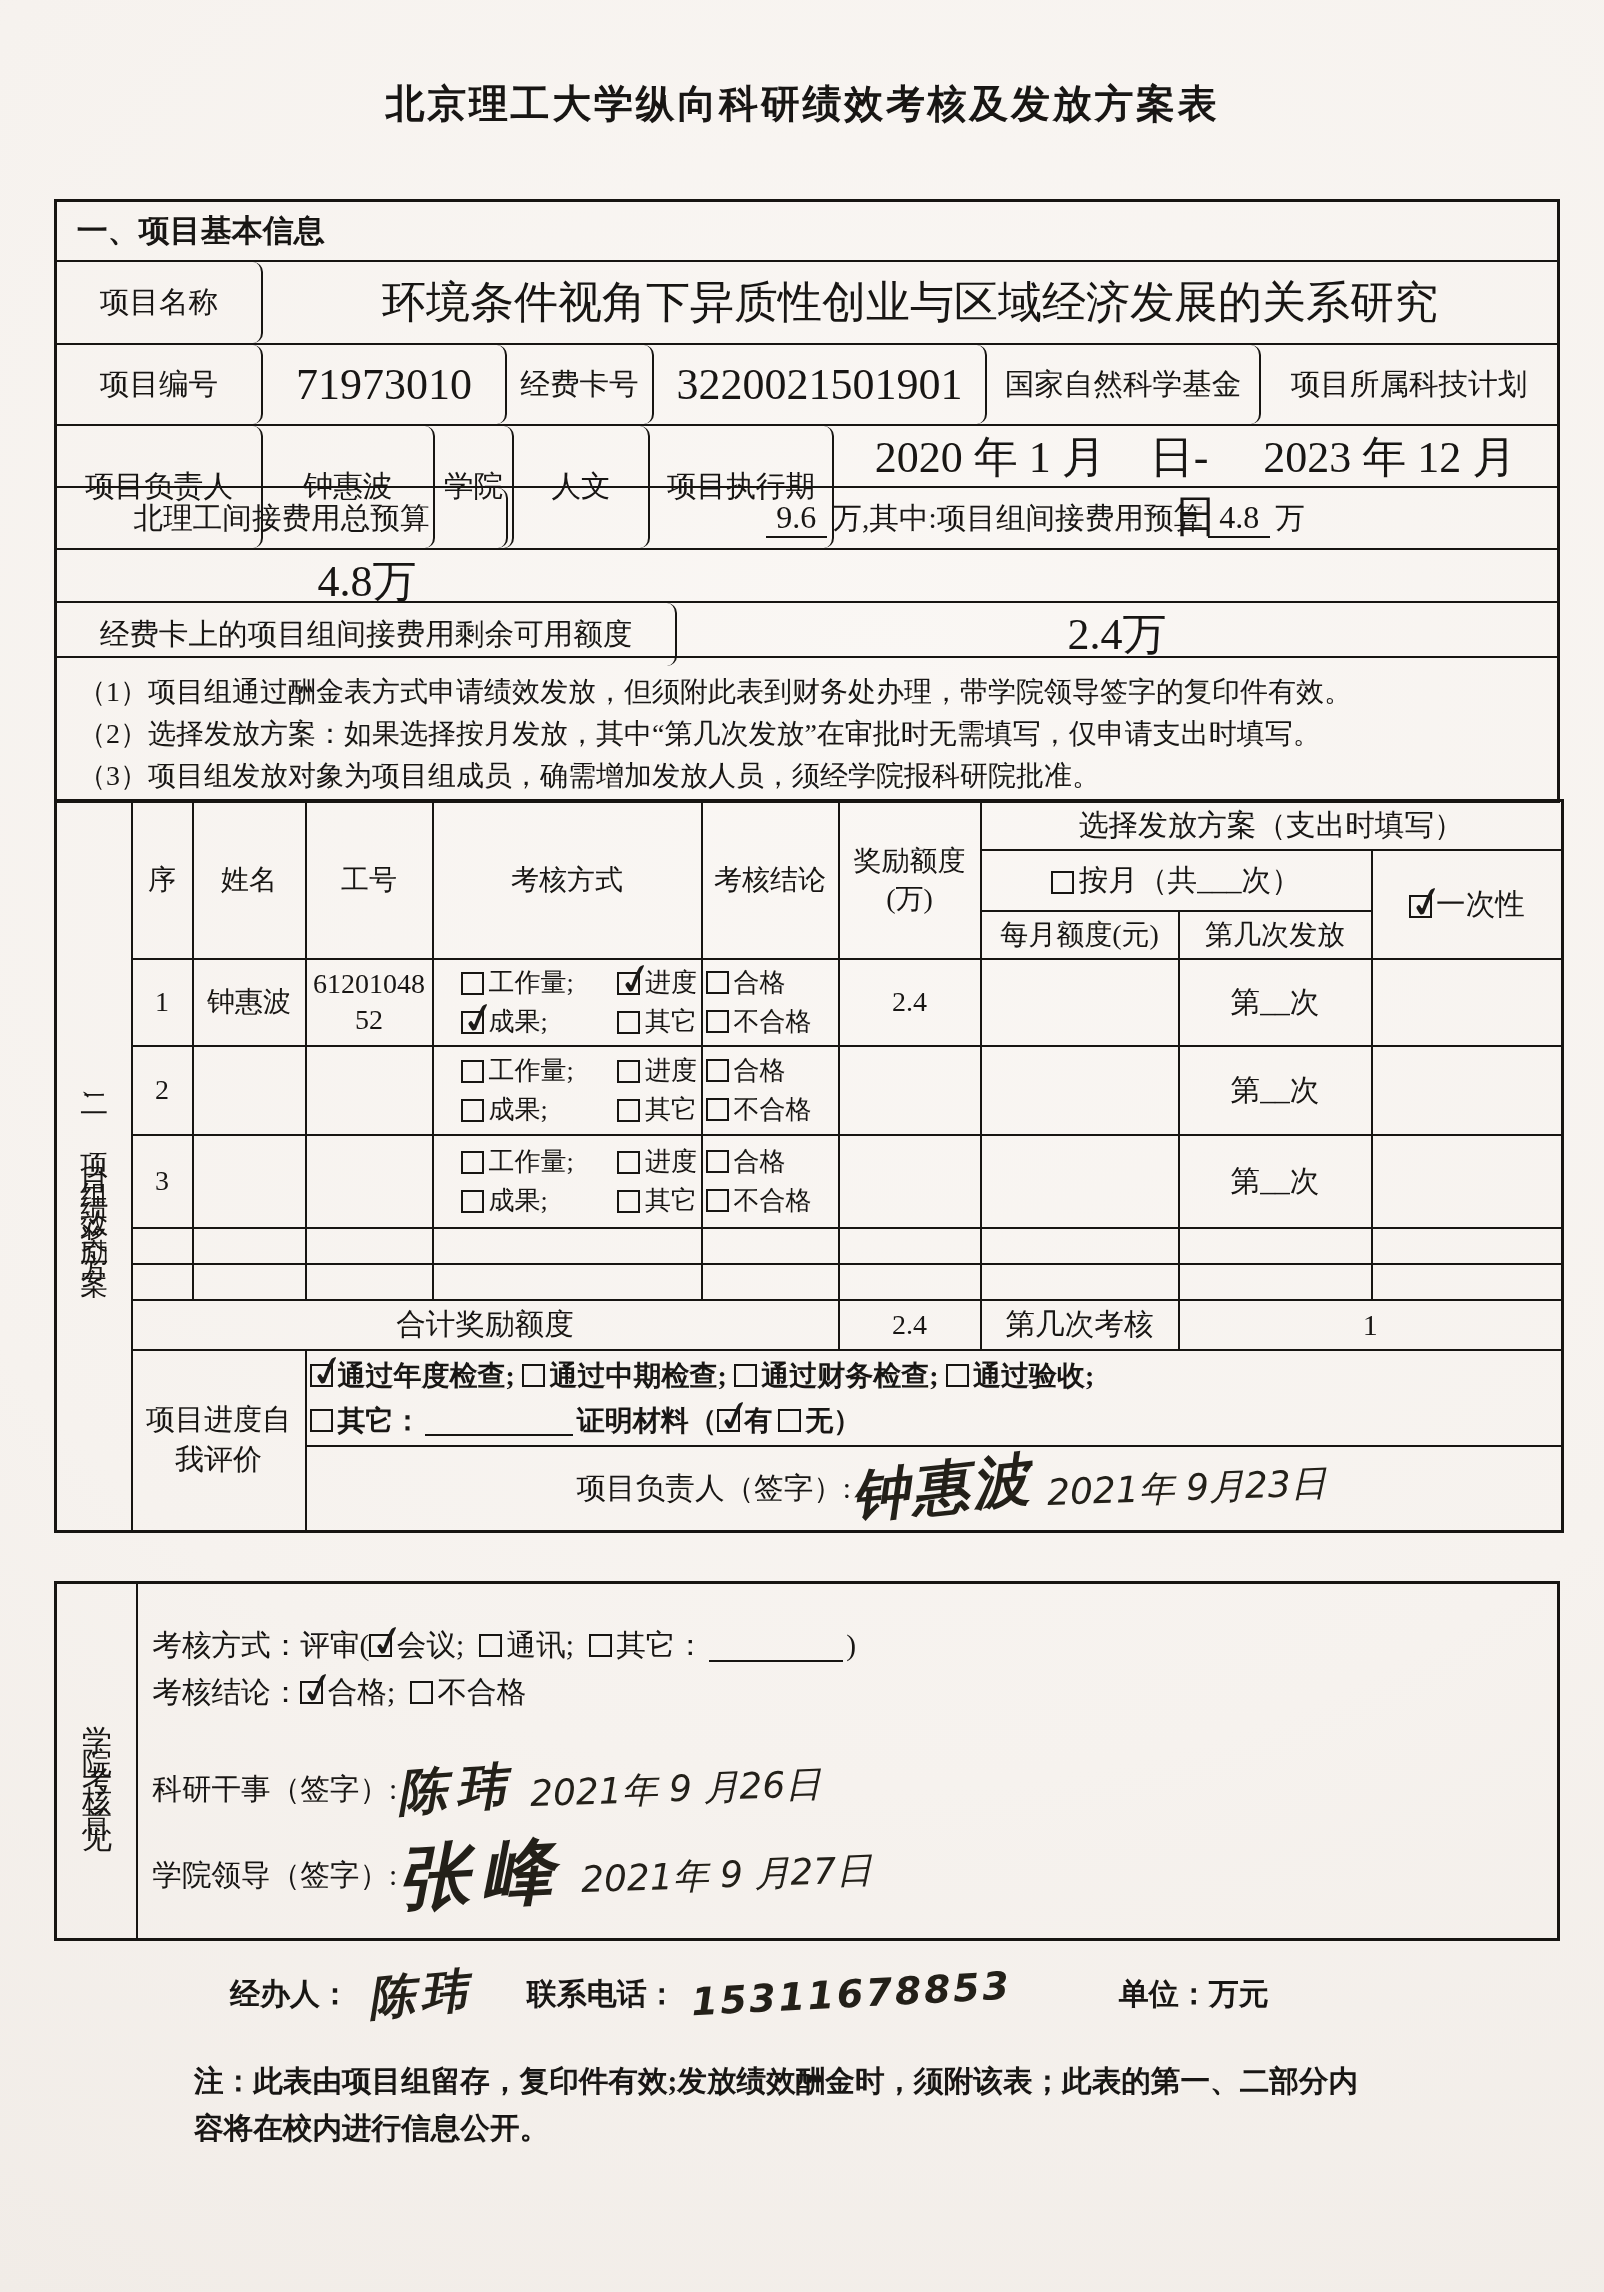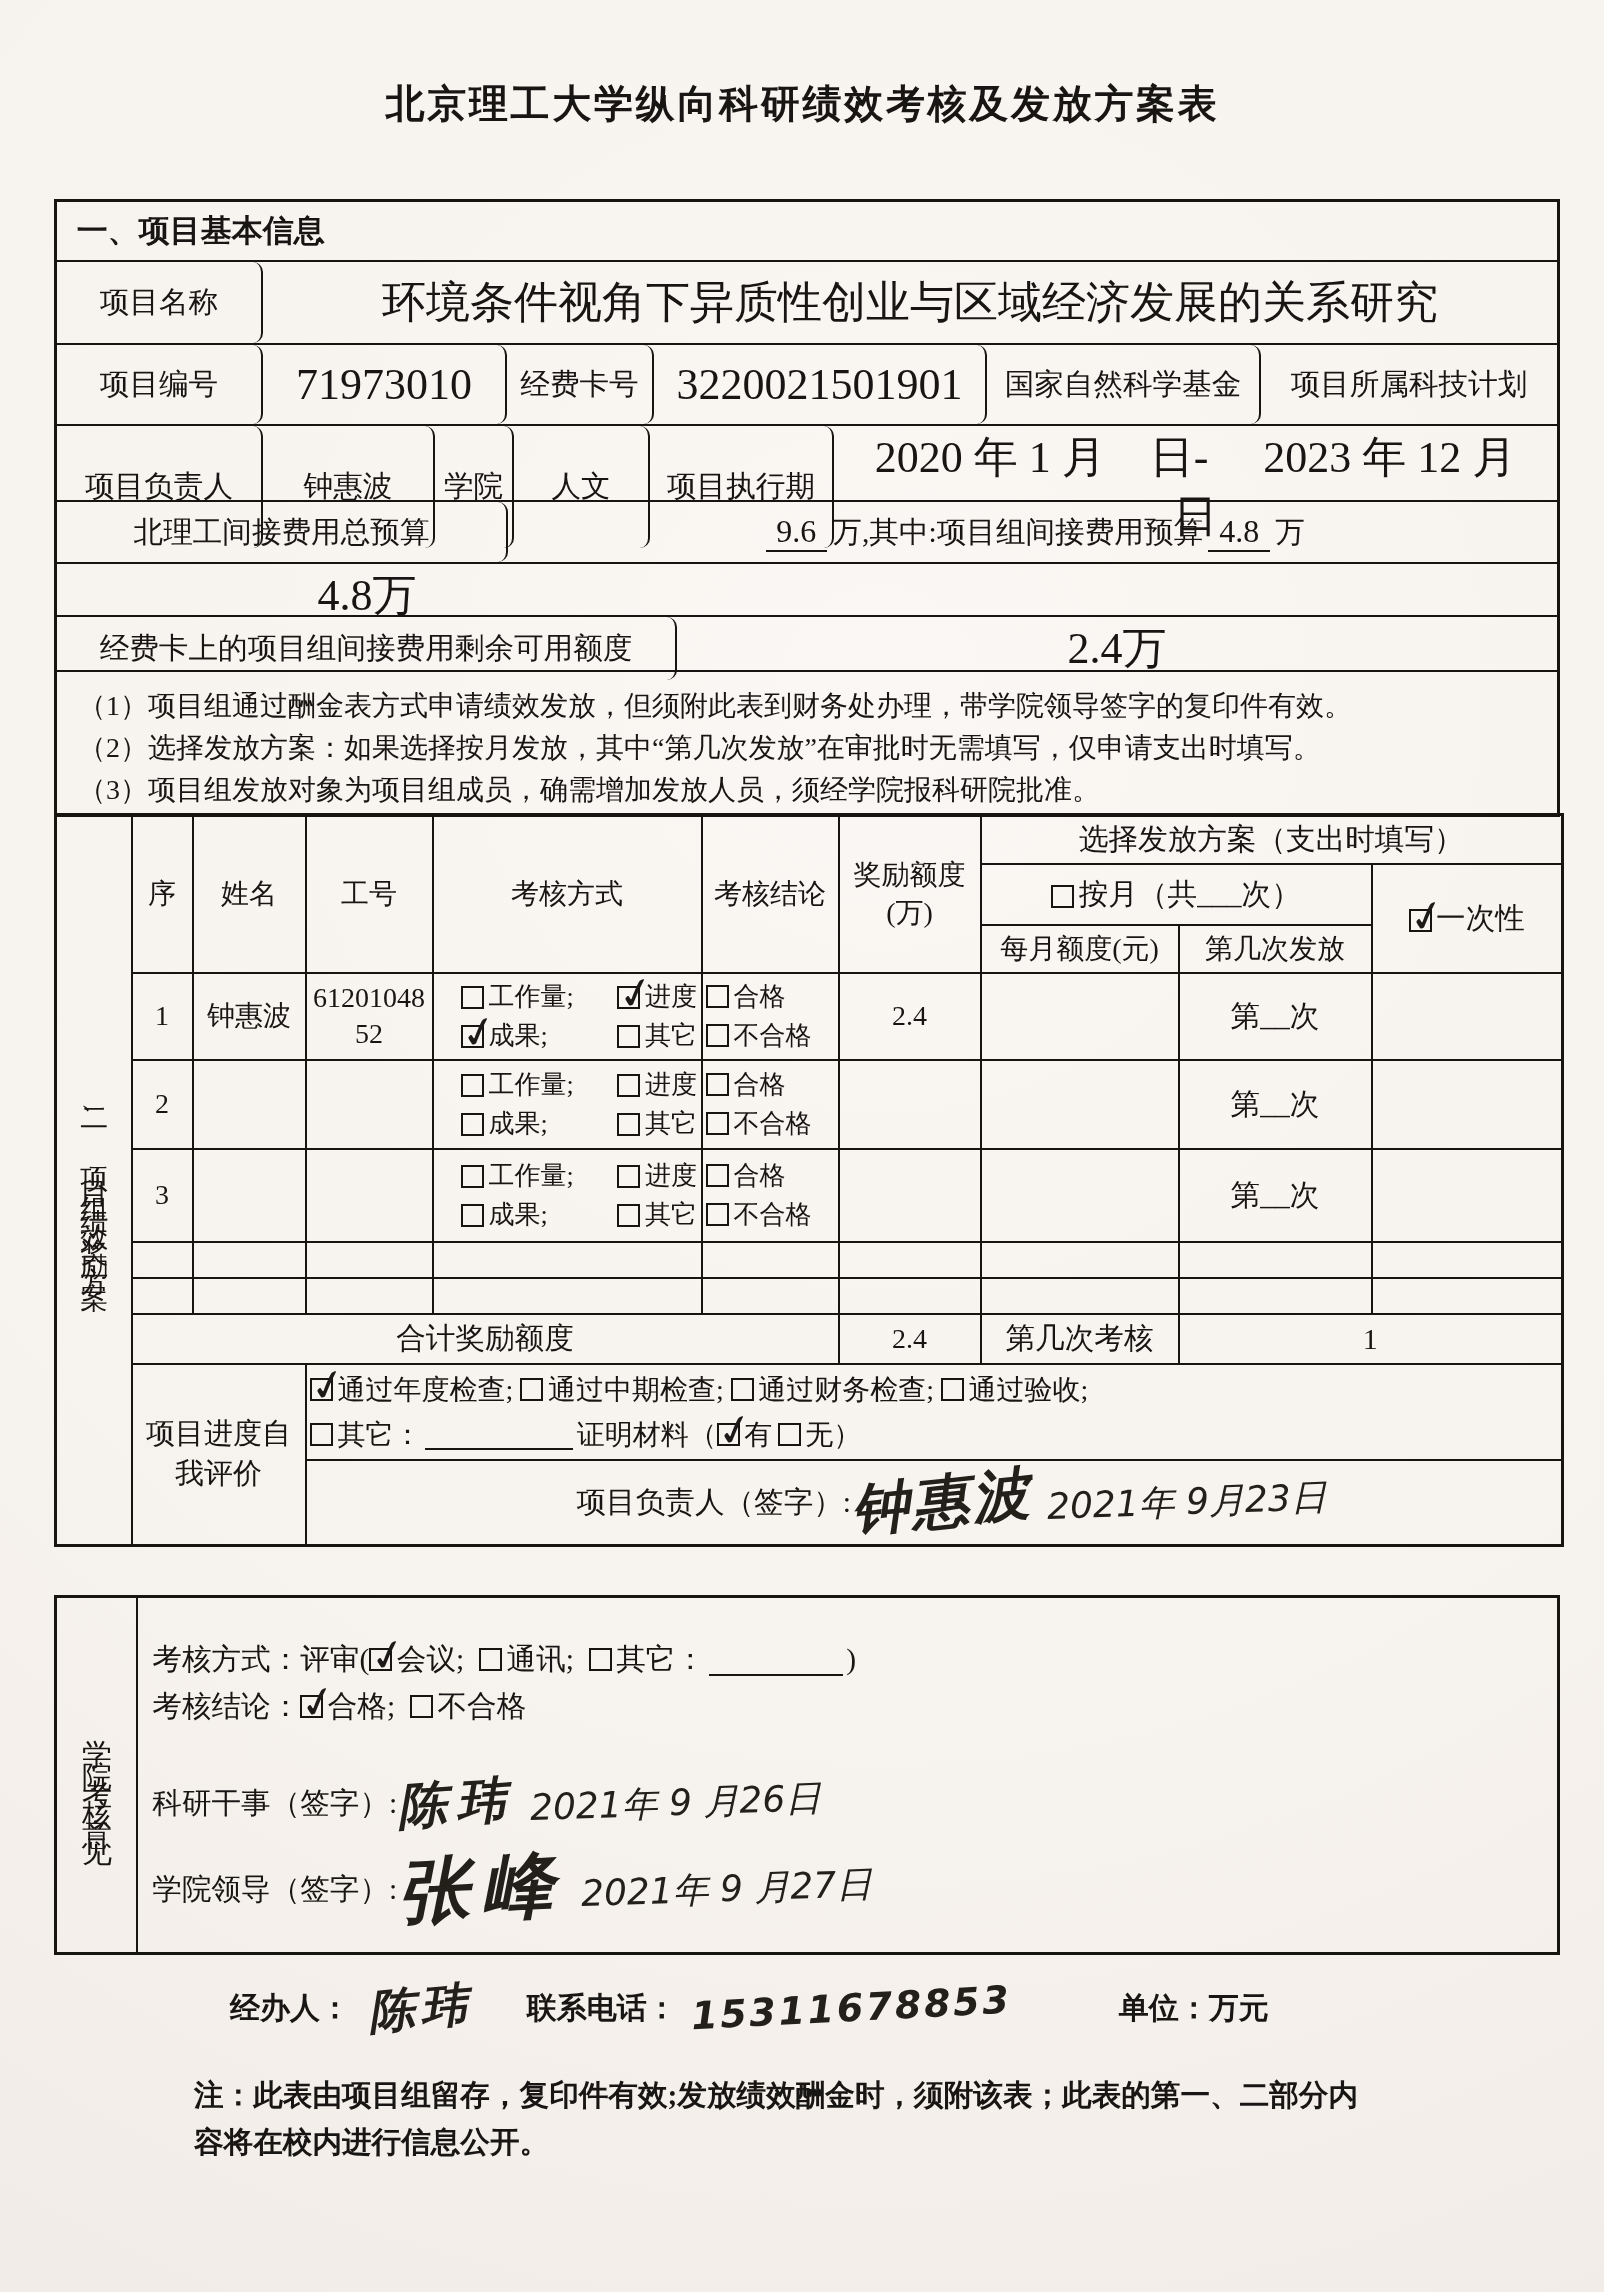--- a/index.html
+++ b/index.html
@@ -57,21 +57,21 @@
   
   .cb{
     display:inline-block;width:23px;height:23px;border:2.7px solid #171512;
     position:relative;vertical-align:-3.6px;margin-right:4.5px;flex:0 0 auto;
   }
   .cb.checked::after{
     content:"\2713";position:absolute;left:-1.8px;top:-16px;font-size:43px;line-height:1;
     font-weight:bold;transform:rotate(-12deg);color:#1c1a18;
     font-family:"DejaVu Sans",sans-serif;
   }
-  .progline{display:flex;align-items:center;font-size:28px;line-height:45px;white-space:nowrap;}
+  .progline{display:flex;align-items:center;font-size:28px;line-height:45px;white-space:nowrap;font-weight:bold;}
   .progwrap{padding:5.4px 1.8px 5.4px 12.5px;text-align:left;}
   .blankline{display:inline-block;width:148px;border-bottom:2.7px solid #171512;height:32px;margin:0 3.6px;}
   .blankline.sm{width:134px;}
 
   
   .hw{font-family:"DejaVu Sans","Liberation Sans",sans-serif;font-style:italic;color:#232019;}
   .sig{display:inline-block;font-weight:600;}
   .sig-leader{font-size:57px;transform:rotate(-6deg);letter-spacing:3.6px;}
   .sig-secretary{font-size:50px;transform:rotate(-4deg);letter-spacing:9px;}
   .sig-dean{font-size:72px;transform:rotate(-3deg);letter-spacing:12.5px;}
@@ -111,21 +111,21 @@
         <div class="cell big">环境条件视角下异质性创业与区域经济发展的关系研究</div>
       </div>
       <div class="trow" style="grid-template-columns:206px 244px 147px 333px 274px 1fr;height:81px">
         <div class="cell">项目编号</div>
         <div class="cell big">71973010</div>
         <div class="cell">经费卡号</div>
         <div class="cell big">3220021501901</div>
         <div class="cell">国家自然科学基金</div>
         <div class="cell">项目所属科技计划</div>
       </div>
-      <div class="trow" style="grid-template-columns:206px 172px 79px 136px 184px 1fr;height:76px">
+      <div class="trow" style="grid-template-columns:206px 172px 79px 136px 184px 1fr;height:62px">
         <div class="cell">项目负责人</div>
         <div class="cell">钟惠波</div>
         <div class="cell" style="padding:1.8px 1.8px">学院</div>
         <div class="cell">人文</div>
         <div class="cell">项目执行期</div>
         <div class="cell big">2020 年 1 月　日-　 2023 年 12 月　日</div>
       </div>
       <div class="trow" style="grid-template-columns:451px 1fr;height:62px">
         <div class="cell">北理工间接费用总预算</div>
         <div class="cell">

